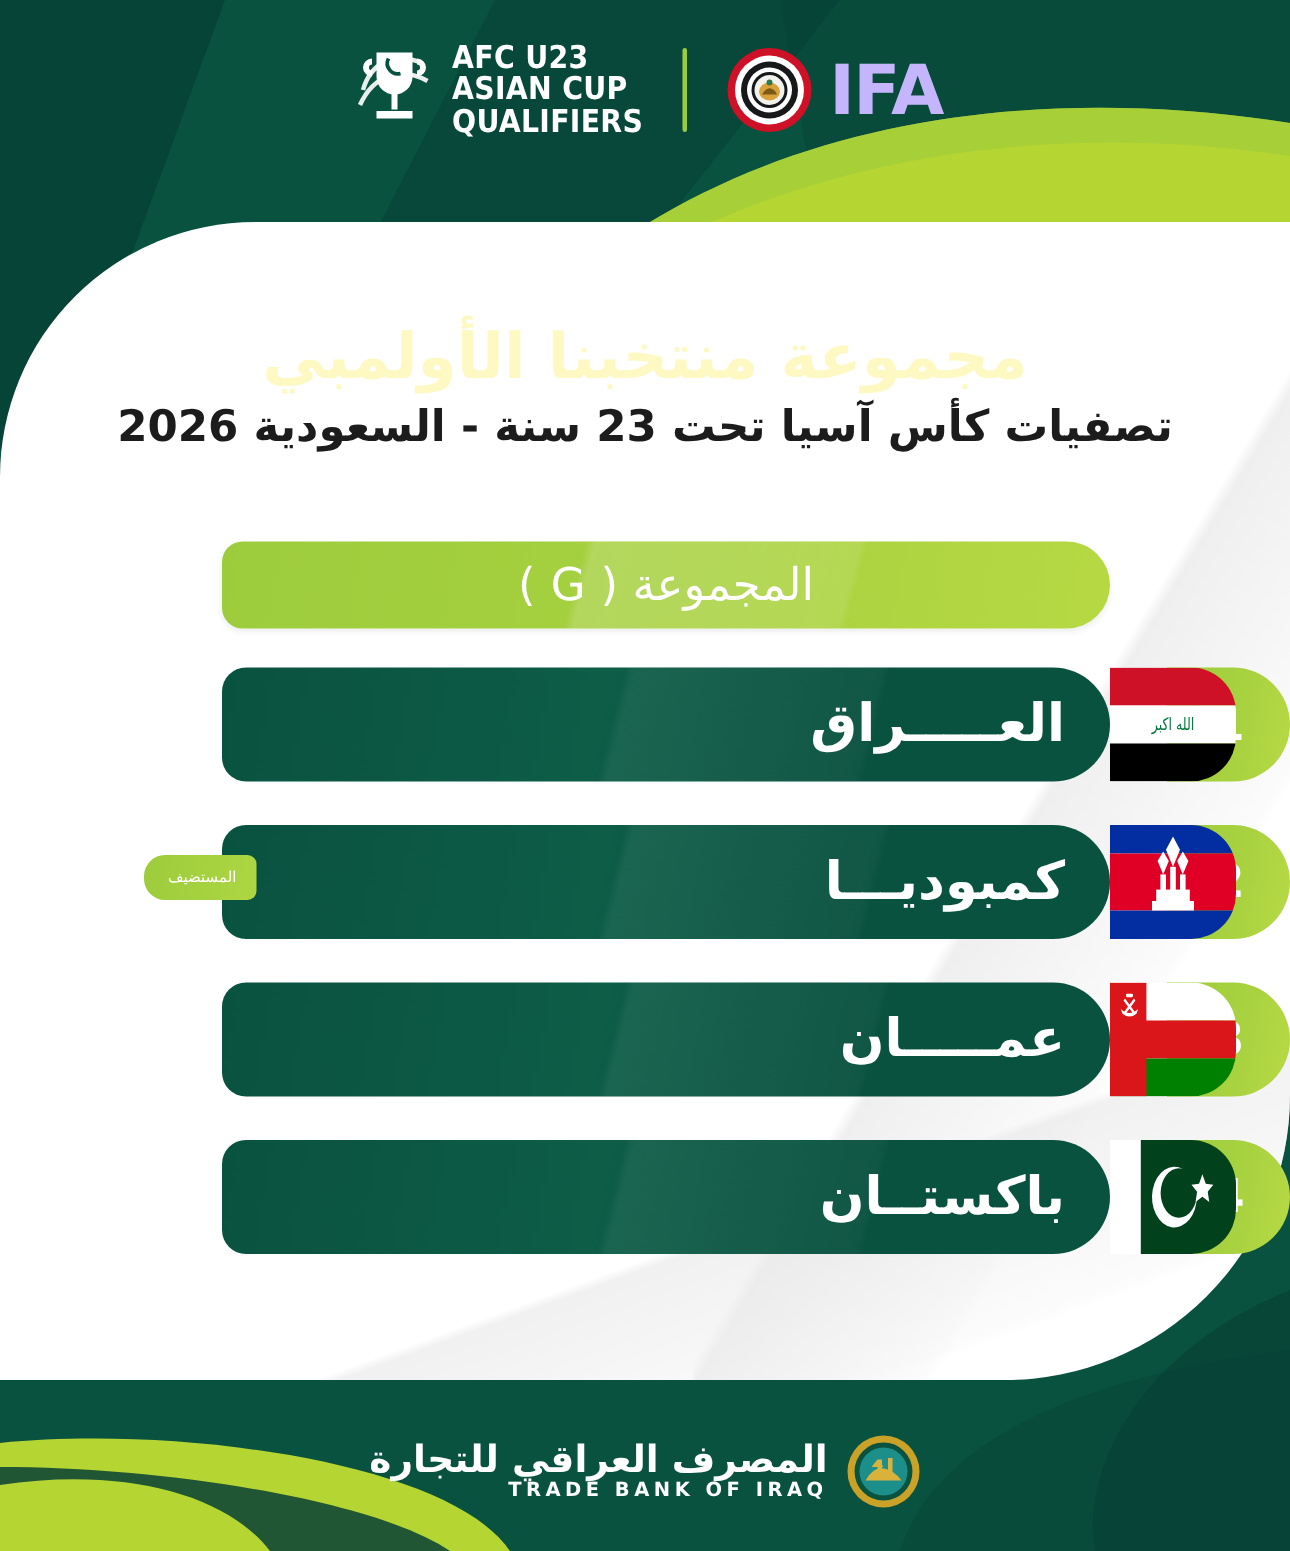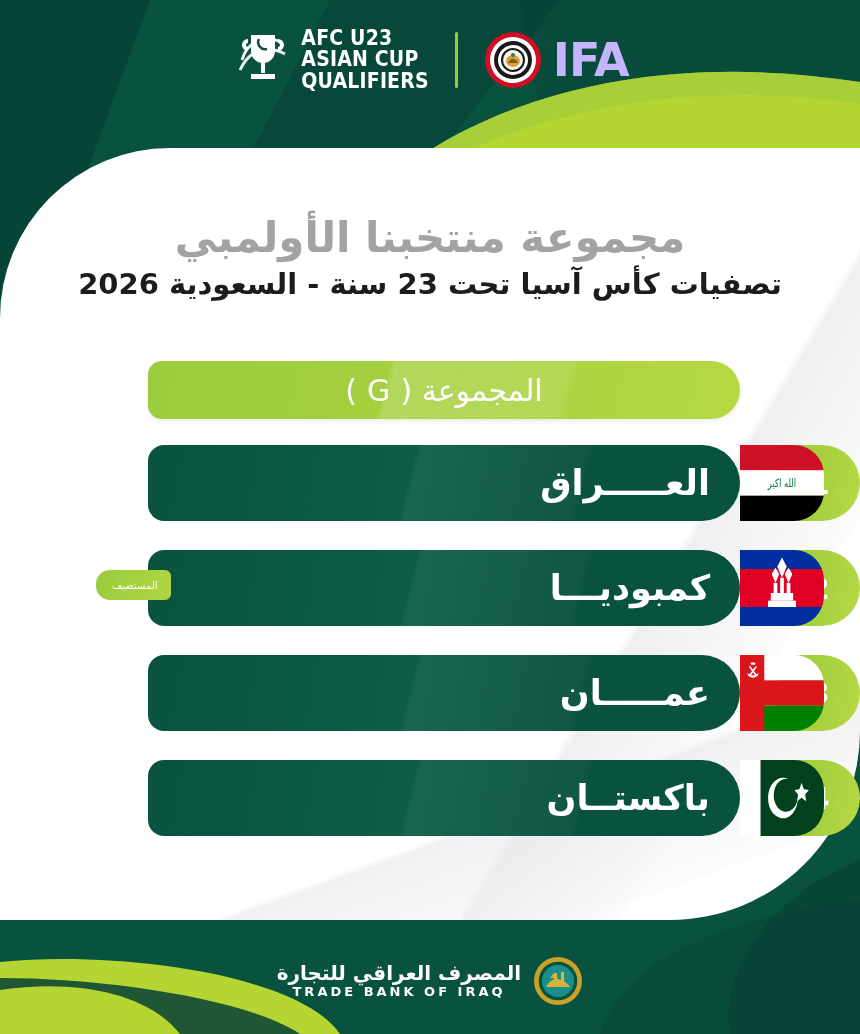--- a/index.html
+++ b/index.html
@@ -101,21 +101,21 @@
   
   .titles {
     position: absolute;
     top: 214px; left: 0;
     width: 860px;
     text-align: center;
     z-index: 5;
     direction: rtl;
   }
   .title-main {
-    color: #a3a3a3;
+    color: #fef9c3;
     font-size: 42px;
     font-weight: bold;
     line-height: 1.12;
     letter-spacing: -0.5px;
   }
   .title-sub {
     margin-top: 6px;
     color: #1c1c1c;
     font-size: 29px;
     font-weight: bold;
@@ -249,32 +249,32 @@
     align-items: center;
     justify-content: center;
     gap: 12px;
     z-index: 6;
     direction: rtl;
   }
   .tbi-crest { width: 50px; height: 50px; flex: 0 0 auto; }
   .tbi-text { text-align: right; }
   .tbi-ar {
     color: #ffffff;
-    font-size: 20px;
+    font-size: 25px;
     font-weight: bold;
     line-height: 1.1;
   }
   .tbi-en {
     color: #ffffff;
     font-size: 13px;
     font-weight: bold;
     letter-spacing: 3px;
     line-height: 1.3;
     direction: ltr;
-    text-align: center;
+    text-align: right;
   }
 </style>
 </head>
 <body>
 
 <div class="poster">
 
   <div class="bg-layer">
     <svg class="bg-svg" viewBox="0 0 860 1034" preserveAspectRatio="none">
       <rect x="0" y="0" width="860" height="1034" fill="#0a5240"></rect>

